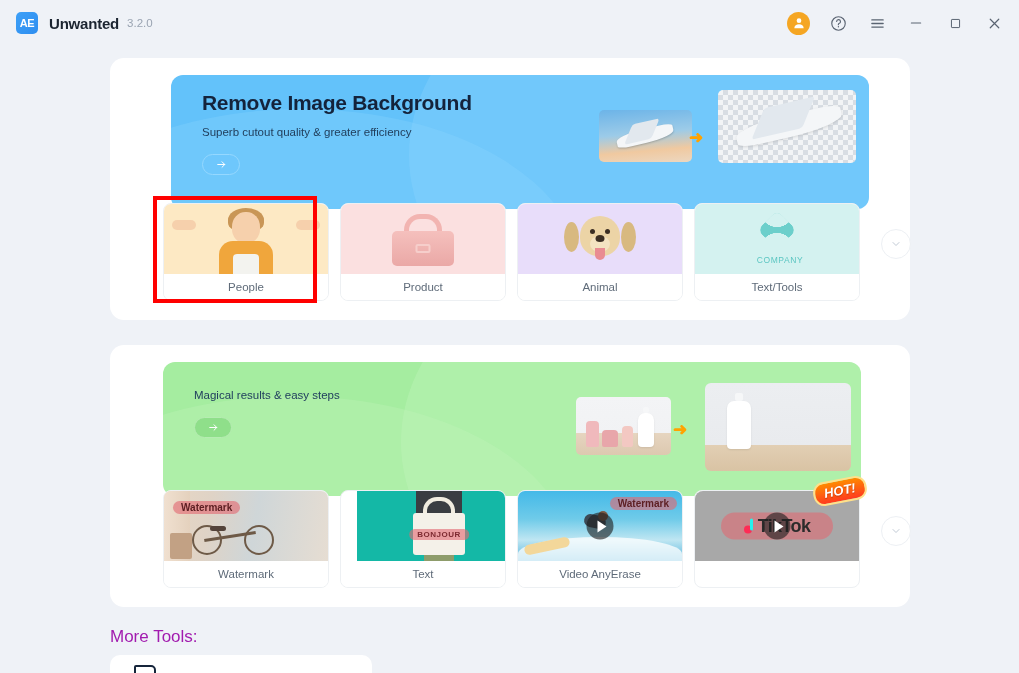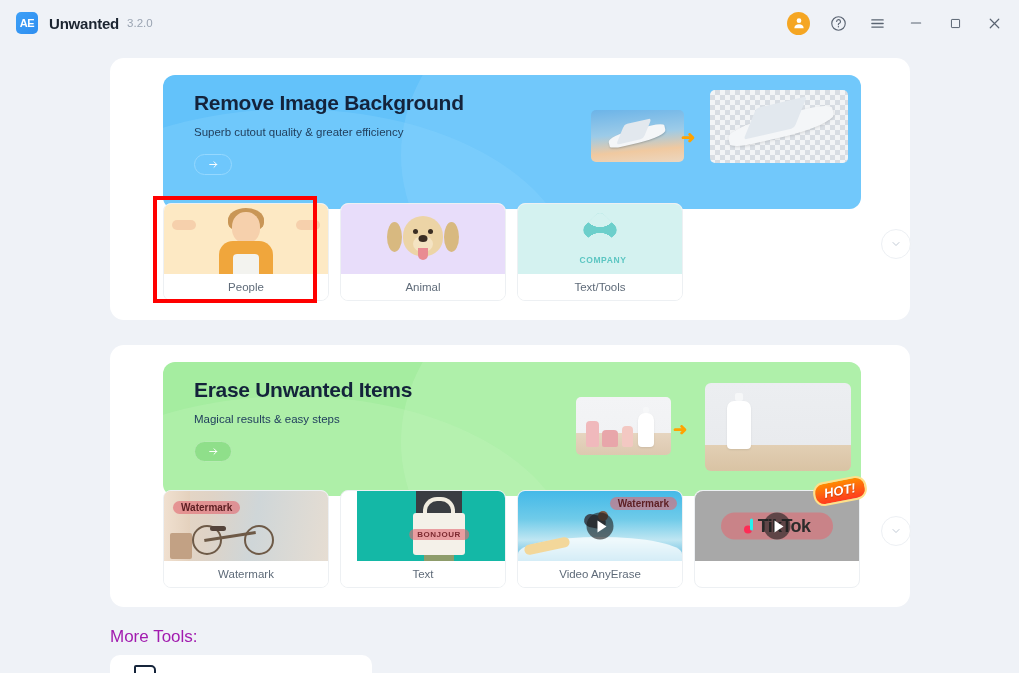--- a/index.html
+++ b/index.html
@@ -49,21 +49,21 @@
     background: #fff; border-radius: 14px;
   }
   #panel-bg { top: 58px; height: 262px; }
   #panel-erase { top: 345px; height: 262px; }
 
   .banner {
     position: absolute; left: 53px; top: 17px;
     width: 698px; height: 134px;
     border-radius: 12px; overflow: hidden;
   }
-  .banner.blue  { background: #63c2fa; }
+  .banner.blue  { background: #63c2fa; margin-left: 8px; }
   .banner.green { background: #a5eda0; }
   .banner .swoosh {
     position: absolute; right: -60px; top: -120px;
     width: 520px; height: 400px; border-radius: 50%;
     opacity: .33;
   }
   .banner.blue  .swoosh { background: #8ed6ff; }
   .banner.green .swoosh { background: #c6f5c0; }
   .banner .swoosh2 {
     position: absolute; left: -150px; bottom: -230px;
@@ -264,21 +264,21 @@
     width: 28px; height: 28px;
     background: #6ccfcb;
     border-radius: 7px;
     -webkit-mask: radial-gradient(circle 17px at 0 0, transparent 98%, #000 100%),
                   radial-gradient(circle 17px at 100% 100%, transparent 98%, #000 100%);
     -webkit-mask-composite: source-in;
     mask-composite: intersect;
   }
   .logo-company {
     position: absolute; left: 0; right: 0; bottom: 9px;
-    text-align: center; font-size: 8.5px; font-weight: 700;
+    text-align: center; font-size: 8.5px; font-weight: 400;
     color: #5cc6c2; letter-spacing: 0.6px; padding-left: 6px;
   }
 
   
   .th-bike {
     background: linear-gradient(100deg,#e8d7c4 0%,#dfd3c6 28%,#cfd6d8 55%,#e6ddd2 100%);
   }
   .th-tote { background: #14b8a6; margin-left: 16px; }
   .th-surf { background: linear-gradient(180deg,#44b9e8 0%,#6fcbe9 40%,#bfe6f2 70%,#57b6dd 100%); }
   .th-tiktok { background: #a8a8a8; }
@@ -498,20 +498,28 @@
         <div class="girl-arm" style="left:8px"></div>
         <div class="girl-arm" style="right:8px"></div>
         <div class="girl-hair"></div>
         <div class="girl-head"></div>
         <div class="girl-body"></div>
         <div class="girl-bib"></div>
       </div>
       <div class="card-label">People</div>
     </div>
 
+    <div class="card">
+      <div class="card-thumb th-product">
+        <div class="bag-handle"></div>
+        <div class="bag-body"></div>
+        <div class="bag-clasp"></div>
+      </div>
+      <div class="card-label">Product</div>
+    </div>
 
     <div class="card">
       <div class="card-thumb th-animal">
         <div class="dog-ear" style="left:46px"></div>
         <div class="dog-ear" style="right:46px"></div>
         <div class="dog-head"></div>
         <div class="dog-eye" style="left:72px"></div>
         <div class="dog-eye" style="right:72px"></div>
         <div class="dog-snout"></div>
         <div class="dog-nose"></div>
@@ -537,21 +545,20 @@
   </div>
 </div>
 
 <div class="panel" id="panel-erase">
 
   <div class="banner green">
     <div class="swoosh"></div>
     <div class="swoosh2"></div>
 
     <div class="banner-txt">
-      <div class="banner-title">Erase Unwanted Items</div>
       <div class="banner-sub">Magical results &amp; easy steps</div>
       <div class="go-btn">
         <svg viewBox="0 0 24 24" stroke-linecap="round" stroke-linejoin="round">
             <path d="M5 12h13M13 7l5 5-5 5"></path>
           </svg>
       </div>
     </div>
 
     <div class="art" id="art-er">
       <div class="photo-left-er">

